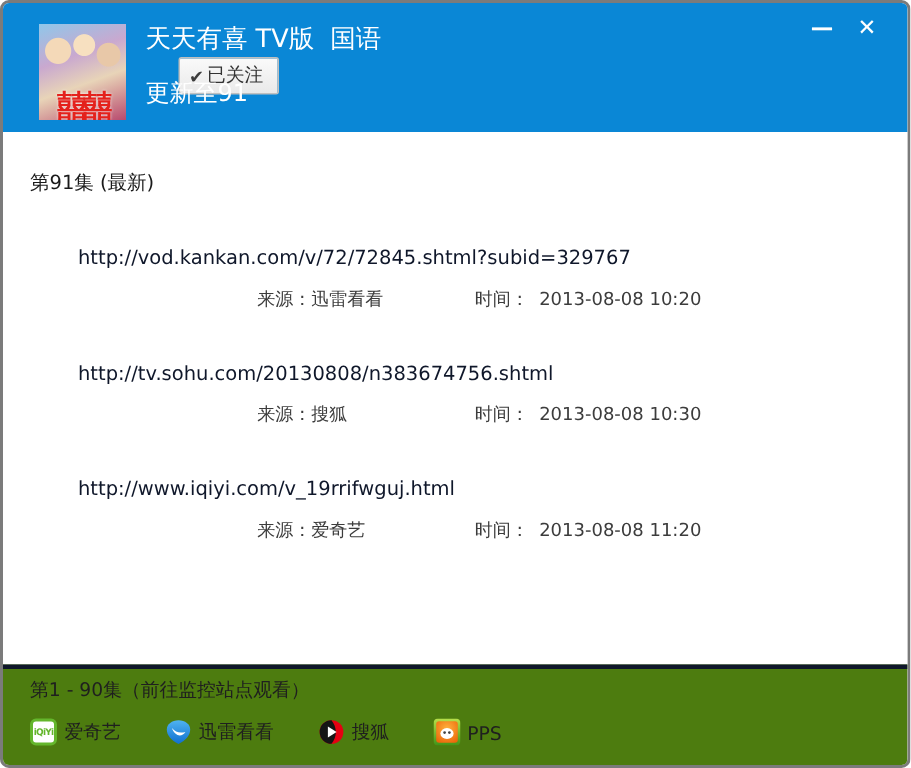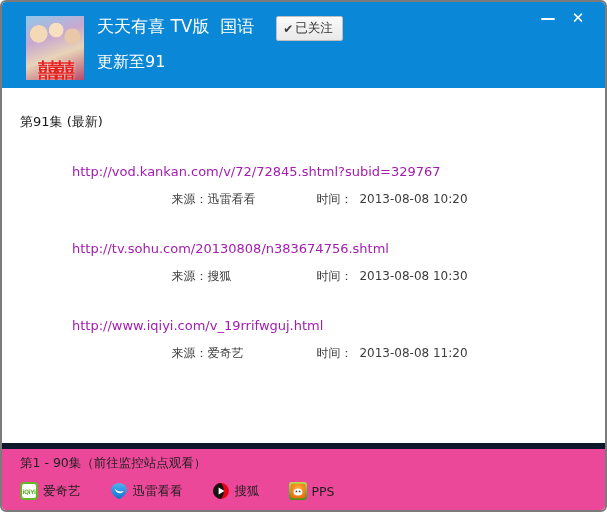--- a/index.html
+++ b/index.html
@@ -20,44 +20,44 @@
       radial-gradient(circle at 22% 28%, #f4d9b8 0 13%, rgba(0,0,0,0) 14%),
       radial-gradient(circle at 52% 22%, #f7e0c0 0 12%, rgba(0,0,0,0) 13%),
       radial-gradient(circle at 80% 32%, #e8c8a8 0 12%, rgba(0,0,0,0) 13%),
       linear-gradient(160deg, #8fc7ea 0%, #c9a8cf 35%, #e8d4b8 60%, #b84a6e 100%);
   }
   .poster-text {
     position: absolute; bottom: -4px; left: 0; right: 0; text-align: center;
     color: #e4211c; font-weight: bold; font-size: 20px; letter-spacing: -3px;
     text-shadow: 0 0 2px rgba(255,255,255,.8);
   }
-  .title-row { position: absolute; left: 95px; top: 13px; display: flex; align-items: flex-start; }
+  .title-row { position: absolute; left: 95px; top: 13px; display: flex; align-items: flex-start; flex-direction: column; }
   .title { color: #fff; font-size: 17px; white-space: pre; line-height: 22px; }
   .follow-btn {
     margin-left: 22px; margin-top: 1px;
     background: linear-gradient(#fafafa, #e9e9e9);
     border: 1px solid #bfbfbf; border-radius: 2px;
     padding: 3px 9px 3px 6px; font-size: 12.5px; color: #333;
     display: inline-flex; align-items: center; gap: 2px; cursor: default;
   }
   .follow-check { color: #3c3c3c; font-size: 12px; }
   .subtitle { position: absolute; left: 95px; top: 50px; color: #fff; font-size: 16px; }
   .win-controls { position: absolute; top: 5px; right: 12px; display: flex; }
   .win-btn { width: 30px; height: 22px; color: #fff; font-size: 15px; font-weight: bold;
     display: flex; align-items: center; justify-content: center; cursor: default; }
   
   .content { flex: 1 1 auto; background: #fff; padding: 9px 18px 0 18px; overflow: hidden; }
   .heading { font-size: 13px; color: #1a1a1a; margin-top: 16px; }
   .entry { margin: 30px 0 0 32px; }
-  .link { display: inline-block; font-size: 13px; color: #a21caf; text-decoration: none; margin-left: 20px; }
+  .link { display: inline-block; font-size: 13px; color: #0f172a; text-decoration: none; }
   .meta { margin-top: 11px; display: flex; font-size: 12px; color: #3c3c3c; justify-content: center; }
   .meta-source { width: 145px; }
   .meta-time .tv { margin-left: 7px; }
   
-  .footer { flex: 0 0 67px; background: #ec4899; border-top: 6px solid #0f172a;
+  .footer { flex: 0 0 67px; background: #4d7c0f; border-top: 3px solid #0f172a;
     padding: 6px 18px 0 18px; }
   .range { font-size: 12.5px; color: #1f1f1f; }
   .sites { display: flex; align-items: center; margin-top: 10px; }
   .site { display: flex; align-items: center; gap: 5px; margin-right: 29px; cursor: default; }
   .site-label { font-size: 12.5px; color: #1f1f1f; }
   .icon { width: 18px; height: 18px; display: inline-flex; align-items: center; justify-content: center; }
   .iqiyi-box {
     width: 18px; height: 18px; border: 2px solid #64b62c; border-radius: 4px;
     display: flex; align-items: center; justify-content: center;
     color: #64b62c; font-weight: bold; font-size: 6px; letter-spacing: -0.5px;

